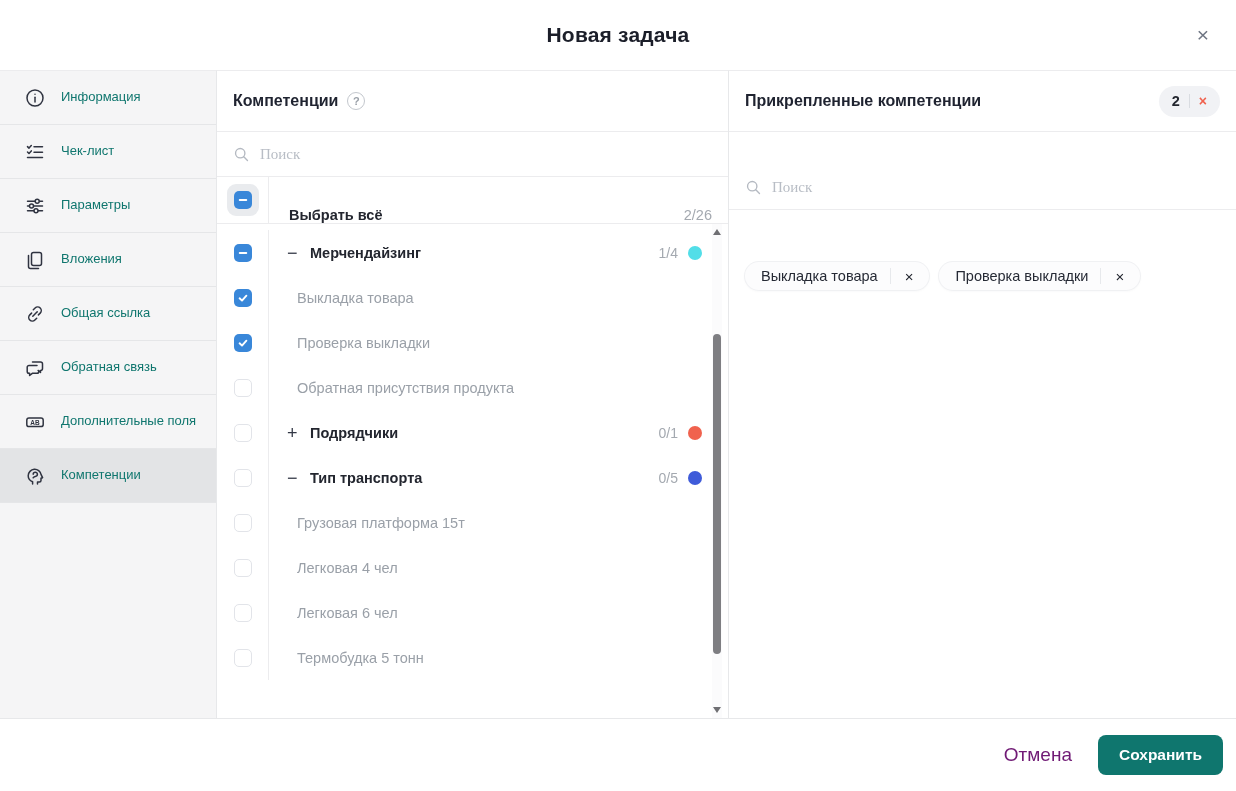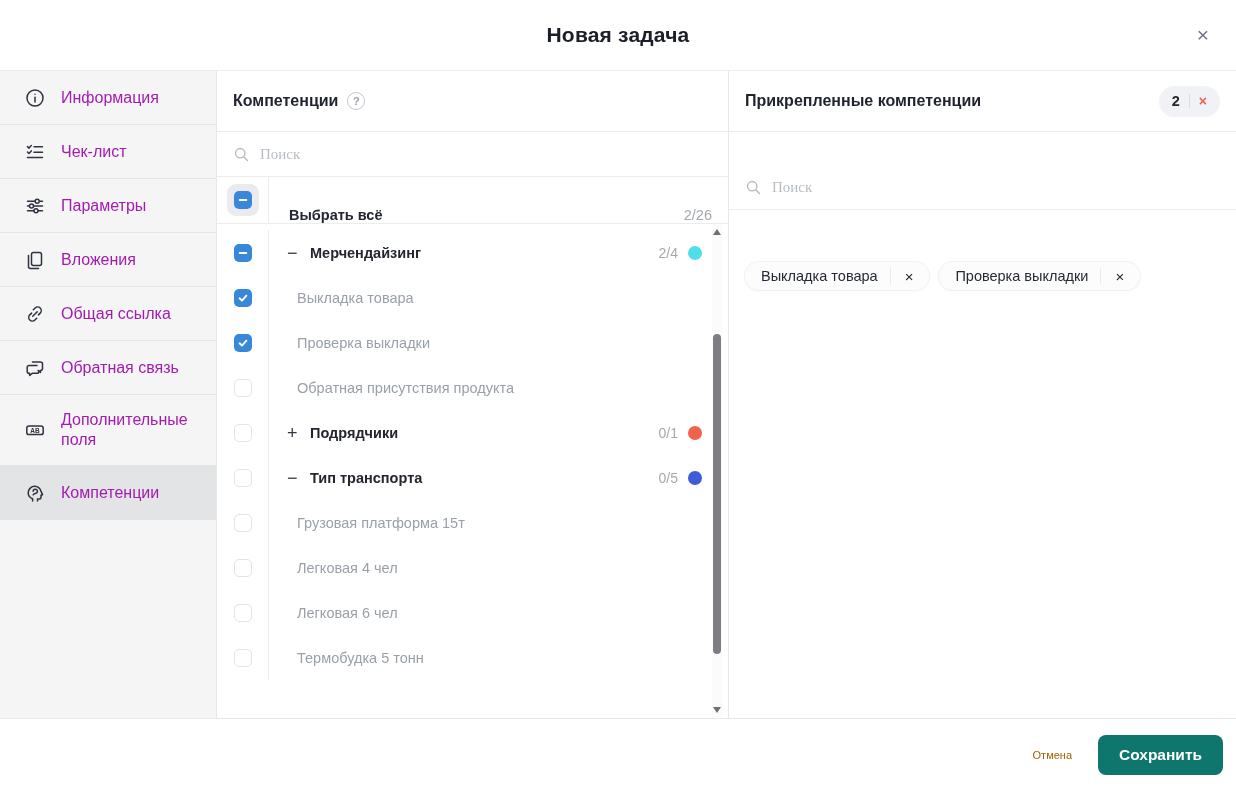--- a/index.html
+++ b/index.html
@@ -16,21 +16,21 @@
 
   
   .modal-body { flex:1 1 auto; display:flex; min-height:0; }
 
   
   .sidebar { width:217px; flex:0 0 217px; background:#f5f5f6; border-right:1px solid #e7e8ea; border-top:1px solid #ececee; display:flex; flex-direction:column; }
   .side-item { display:flex; align-items:center; gap:15px; padding:15px 12px 15px 24px; border-bottom:1px solid #e5e6e8; cursor:pointer; min-height:54px; }
   .side-item.selected { background:#e3e4e6; }
   .side-item .icn { width:22px; height:22px; flex:0 0 22px; display:flex; align-items:center; justify-content:center; }
   .side-item .icn svg { width:22px; height:22px; stroke:#2f3340; stroke-width:1.5; fill:none; stroke-linecap:round; stroke-linejoin:round; }
-  .side-item .lbl { font-size:16px; color:#a21caf; line-height:1.25; }
+  .side-item .lbl { font-size:13px; color:#0f766e; line-height:1.25; }
 
   
   .mid-panel { width:512px; flex:0 0 512px; border-right:1px solid #e7e8ea; border-top:1px solid #ececee; display:flex; flex-direction:column; background:#fff; }
   .panel-header { height:61px; flex:0 0 61px; display:flex; align-items:center; gap:9px; padding:0 16px; border-bottom:1px solid #ececee; }
   .panel-title { font-size:16px; font-weight:700; color:#1f2330; }
   .help-icon { width:18px; height:18px; border:1.5px solid #c3c7cd; border-radius:50%; color:#9aa0a8;
     font-size:11px; font-weight:700; display:flex; align-items:center; justify-content:center; cursor:pointer; }
   .search-row { height:45px; flex:0 0 45px; display:flex; align-items:center; gap:10px; padding:0 16px; border-bottom:1px solid #ececee; }
   .search-row svg { width:17px; height:17px; stroke:#b4b9c1; stroke-width:1.6; fill:none; stroke-linecap:round; }
   .search-input { border:none; outline:none; flex:1; font-size:15px; color:#0369a1; font-family:Liberation Serif, serif; background:transparent; }
@@ -76,21 +76,21 @@
   .badge-clear { border:none; background:none; color:#f0624e; font-size:14px; font-weight:700; cursor:pointer; padding:0; line-height:1; }
   .chips { padding:19px 16px; display:flex; gap:10px; flex-wrap:wrap; align-content:flex-start; }
   .chip { display:inline-flex; align-items:center; gap:12px; background:#fcfcfd; border-radius:16px; padding:6px 14px 6px 16px;
     box-shadow:0 0 0 1px #f0f1f3, 0 1px 3px rgba(30,35,50,.05); }
   .chip-label { font-size:14.5px; color:#262a35; }
   .chip-divider { width:1px; height:16px; background:#e7e9ec; }
   .chip-remove { border:none; background:none; font-size:15px; color:#23262f; cursor:pointer; padding:0 2px; line-height:1; }
 
   
   .modal-footer { height:73px; flex:0 0 73px; border-top:1px solid #e7e8ea; display:flex; align-items:center; justify-content:flex-end; gap:26px; padding-right:13px; }
-  .cancel-btn { border:none; background:none; color:#a16207; font-size:11px; font-weight:500; cursor:pointer; font-family:"Liberation Sans",sans-serif; }
+  .cancel-btn { border:none; background:none; color:#701a75; font-size:19px; font-weight:500; cursor:pointer; font-family:"Liberation Sans",sans-serif; }
   .save-btn { background:#0f766e; color:#fff; border:none; border-radius:8px; height:40px; padding:0 21px;
     font-size:15.5px; font-weight:700; cursor:pointer; font-family:"Liberation Sans",sans-serif; }
 </style>
 </head>
 <body>
 
 <div class="modal">
 
   <div class="modal-header">
     <div class="modal-title">Новая задача</div>
@@ -215,21 +215,21 @@
             <div class="cb-cell">
               <span class="cb on">
                 <svg viewBox="0 0 12 12">
                   <path d="M2.7 6 H9.3" stroke="#fff" stroke-width="1.9" fill="none" stroke-linecap="round"></path>
                 </svg>
               </span>
             </div>
             <div class="row-content group">
               <span class="toggle">−</span>
               <span class="group-label">Мерчендайзинг</span>
-              <span class="row-count">2/4</span>
+              <span class="row-count">1/4</span>
               <span class="dot" style="background:#52dee8"></span>
             </div>
           </div>
           <div class="tree-row">
             <div class="cb-cell">
               <span class="cb on">
                 <svg viewBox="0 0 12 12">
                   <path d="M2.6 6.3 L5 8.6 L9.4 3.7" stroke="#fff" stroke-width="1.9" fill="none" stroke-linecap="round" stroke-linejoin="round"></path>
                 </svg>
               </span>

